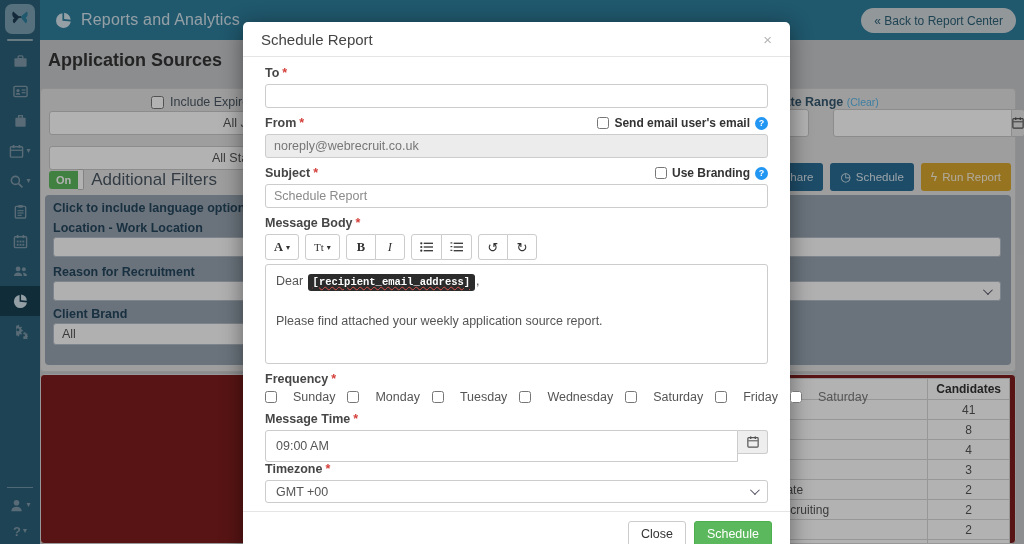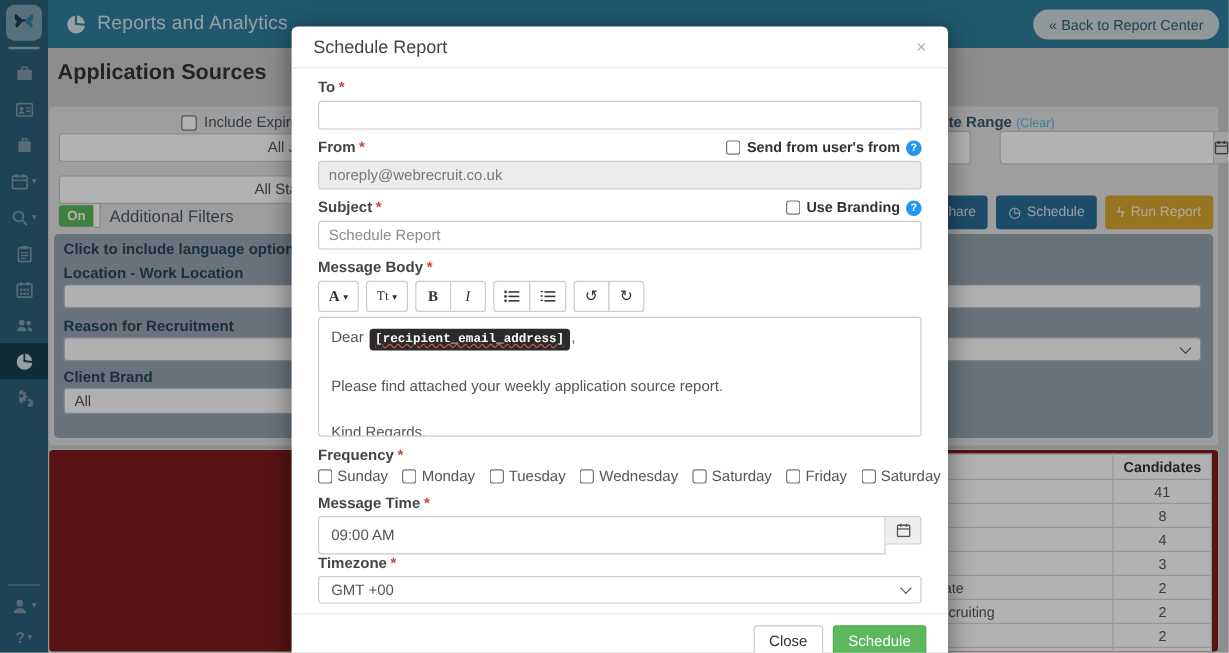--- a/index.html
+++ b/index.html
@@ -34,21 +34,21 @@
   .filter-panel { position:absolute; left:40px; top:88px; width:976px; height:284px; background:#e3e3e3;
                   border:1px solid #cfcfcf; border-radius:4px; z-index:1; }
   .chk-row { position:absolute; left:110px; top:6px; display:flex; align-items:center; gap:6px; font-size:12.5px; color:#4a5763; }
   .chk-row input { width:13px; height:13px; }
   .flt-select { position:absolute; left:8px; width:392px; height:24px; background:#fff; border:1px solid #c9c9c9; border-radius:3px;
                 font-size:12.5px; color:#555; display:flex; align-items:center; justify-content:center; }
   .flt-select.s1 { top:22px; } .flt-select.s2 { top:57px; }
   .toggle-row { position:absolute; left:8px; top:80px; display:flex; align-items:center; height:21px; }
   .toggle-on { background:#5cb85c; color:#fff; font-size:11px; font-weight:700; padding:3px 7px; border-radius:3px 0 0 3px; }
   .toggle-handle { width:6px; height:21px; background:#fff; border:1px solid #bbb; border-left:none; border-radius:0 2px 2px 0; }
-  .toggle-label { font-size:14px; color:#4a5763; margin-left:7px; }
+  .toggle-label { font-size:17px; color:#4a5763; margin-left:7px; }
 
   .dr-label { position:absolute; left:662px; top:6px; font-size:12.5px; font-weight:700; color:#35586f; white-space:nowrap; }
   .dr-clear { font-size:10.5px; font-weight:400; color:#5ab6e8; cursor:pointer; }
   .dr-input-a { position:absolute; left:662px; top:20px; width:106px; height:28px; background:#fff; border:1px solid #c9c9c9; border-radius:3px; }
   .dr-group { position:absolute; left:792px; top:20px; width:186px; height:28px; display:flex; }
   .dr-input-b { flex:1; background:#fff; border:1px solid #c9c9c9; border-radius:3px 0 0 3px; }
   .dr-addon { width:28px; background:#e8e8e8; border:1px solid #c9c9c9; border-left:none; border-radius:0 3px 3px 0;
               display:flex; align-items:center; justify-content:center; color:#555; cursor:pointer; }
 
   .actions-row { position:absolute; right:4px; top:74px; height:28px; display:flex; gap:7px; }
@@ -112,21 +112,21 @@
   .g-undo, .g-redo { font-family:"DejaVu Sans", sans-serif; font-size:13px; }
   .tb-caret { font-size:8px; color:#333; }
   .tb-ico svg { width:13px; height:12px; display:block; }
   .editor { height:100px; border:1px solid #ccc; border-radius:3px; padding:7px 10px; font-size:12.5px; color:#555;
             line-height:1.45; margin-bottom:8px; overflow:hidden; }
   .mline { min-height:15px; margin-bottom:1px; }
   .token { background:#2b2b2b; border-radius:3px; padding:1px 5px 2px; display:inline-block; line-height:1.1; margin:1px 1px; }
   .token-text { font-family:Liberation Mono, monospace; font-size:10.5px; font-weight:700; color:#fff;
                 text-decoration:underline wavy #d9534f 1px; }
   .days-row { display:flex; gap:12px; margin-bottom:8px; }
-  .day { display:flex; align-items:center; gap:4px; font-size:12.5px; color:#555; }
+  .day { display:flex; align-items:center; gap:16px; font-size:12.5px; color:#555; }
   .day input { width:12px; height:12px; }
   .ig { display:flex; height:24px; margin-bottom:8px; }
   .ig input { flex:1; border:1px solid #ccc; border-radius:3px 0 0 3px; font-size:12.5px; color:#555; padding:15px 10px; font-family:inherit; }
   .ig-addon { width:30px; background:#eee; border:1px solid #ccc; border-left:none; border-radius:0 3px 3px 0;
               display:flex; align-items:center; justify-content:center; color:#555; cursor:pointer; }
   .tz-select { height:23px; border:1px solid #ccc; border-radius:3px; display:flex; align-items:center; font-size:12.5px;
                color:#555; padding:0 10px; justify-content:space-between; cursor:pointer; margin-bottom:4px; }
   .m-footer { border-top:1px solid #e5e5e5; padding:9px 18px; display:flex; justify-content:flex-end; gap:8px; }
   .btn-close { background:#fff; border:1px solid #ccc; border-radius:3px; padding:5px 12px; font-size:12.5px; color:#333;
                font-family:inherit; cursor:pointer; }
@@ -415,21 +415,21 @@
       <span>To</span><span class="req">*</span>
     </div>
     <input class="t-input" value="" style="">
 
     <div class="lbl-row">
       <div class="f-label" style="margin-bottom:0">
         <span>From</span><span class="req">*</span>
       </div>
       <label class="rt-check">
         <input type="checkbox" style="">
-        <span>Send from user's from</span>
+        <span>Send email user's email</span>
         <span class="help-ico">?</span>
       </label>
     </div>
     <input class="t-input" disabled="" value="noreply@webrecruit.co.uk" style="">
 
     <div class="lbl-row">
       <div class="f-label" style="margin-bottom:0">
         <span>Subject</span><span class="req">*</span>
       </div>
       <label class="rt-check">
@@ -497,21 +497,20 @@
           <button class="tb-btn">
             <span class="tb-glyph g-redo">↻</span>
           </button>
         </div>
       </div>
     <div class="editor" id="msg-editor">
         <div class="mline"><span class="mtext">Dear </span><span class="token"><span class="token-text">[recipient_email_address]</span></span><span class="mtext">,</span></div>
         <div class="mline">&nbsp;</div>
         <div class="mline"><span class="mtext">Please find attached your weekly application source report.</span></div>
         <div class="mline">&nbsp;</div>
-        <div class="mline"><span class="mtext">Kind Regards,</span></div>
       </div>
 
     <div class="f-label">
       <span>Frequency</span><span class="req">*</span>
     </div>
     <div class="days-row" id="days-row">
         <label class="day">
           <input class="daycb" type="checkbox" style="">
           <span class="daytext">Sunday</span>
         </label>

